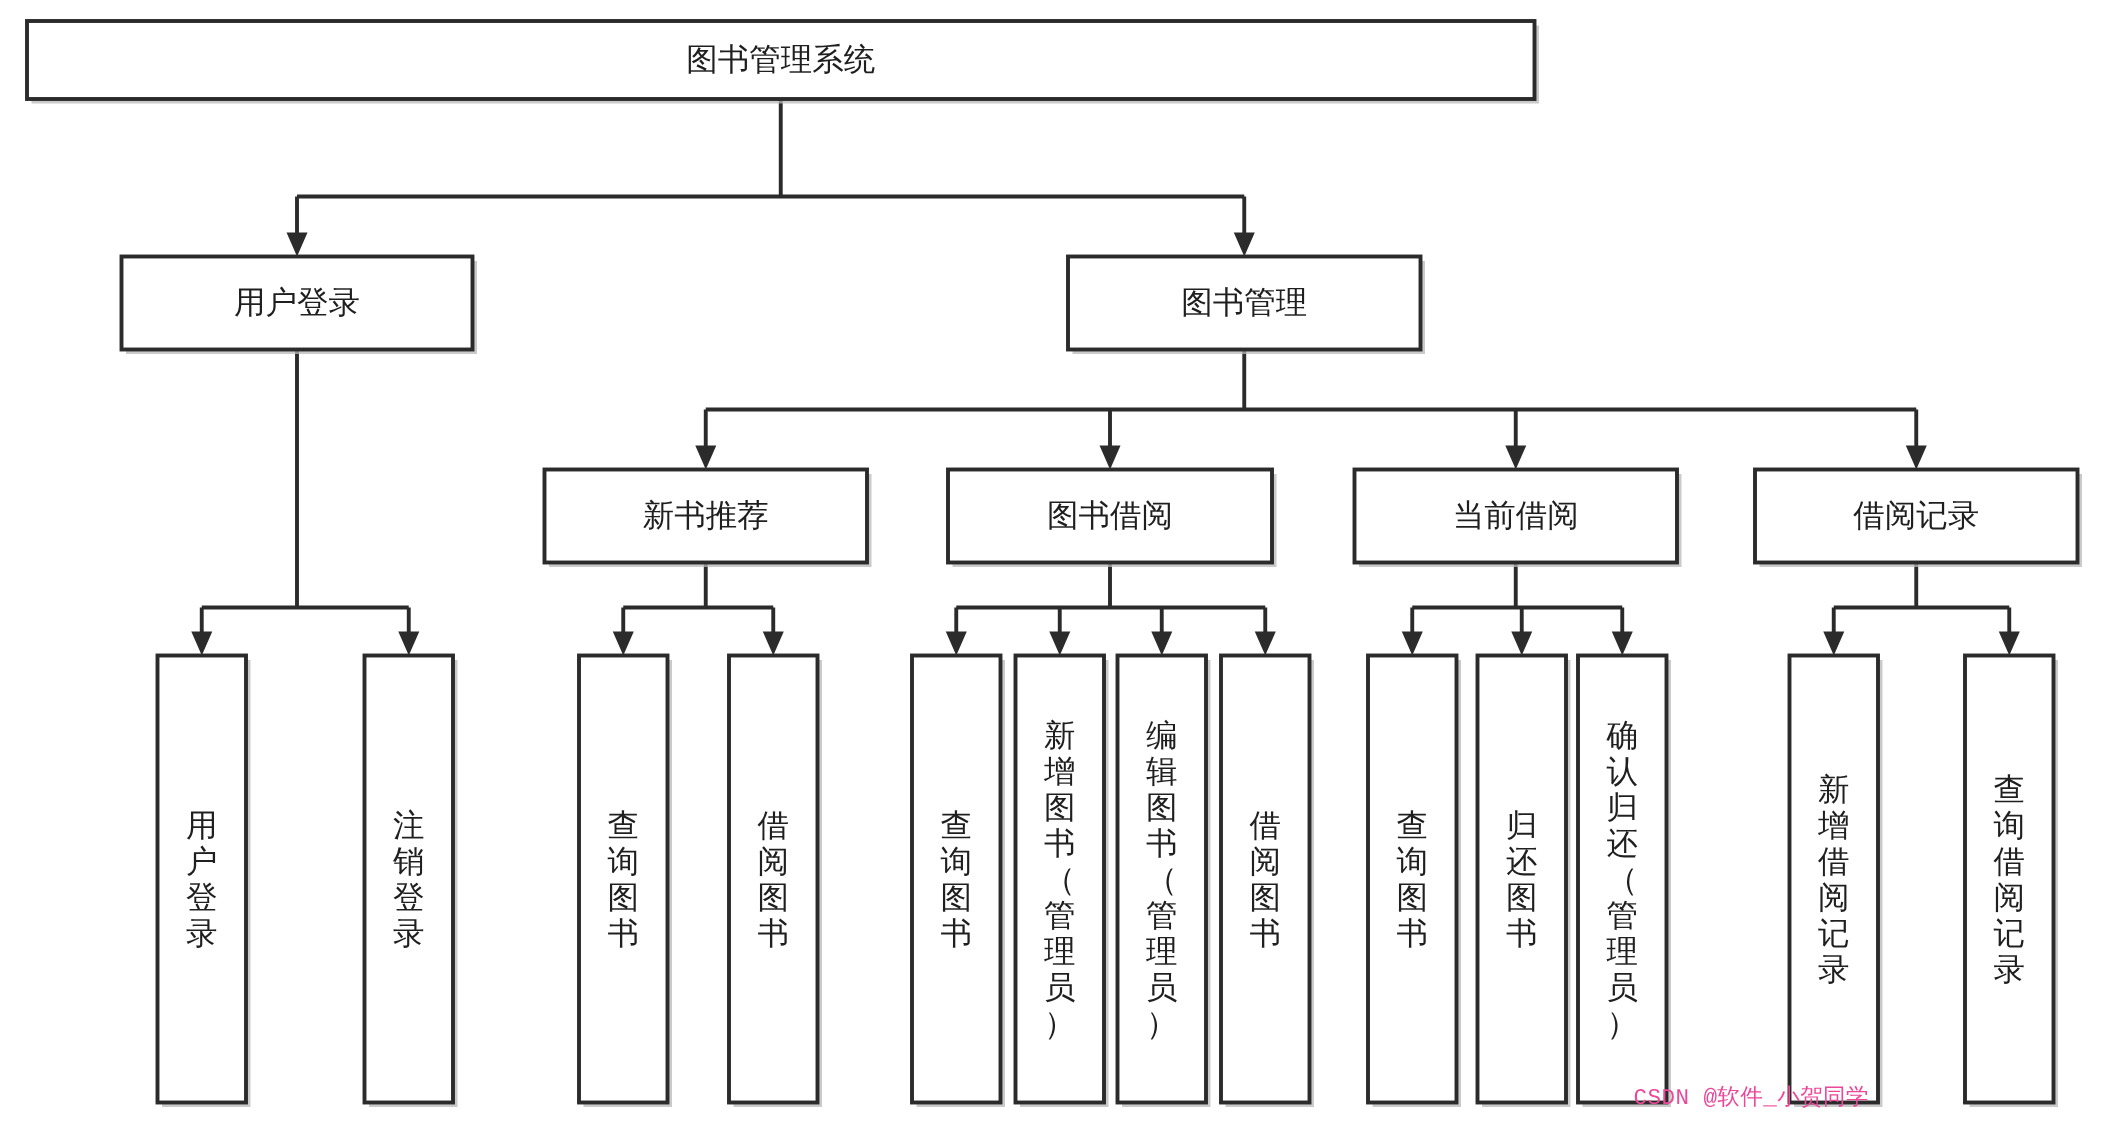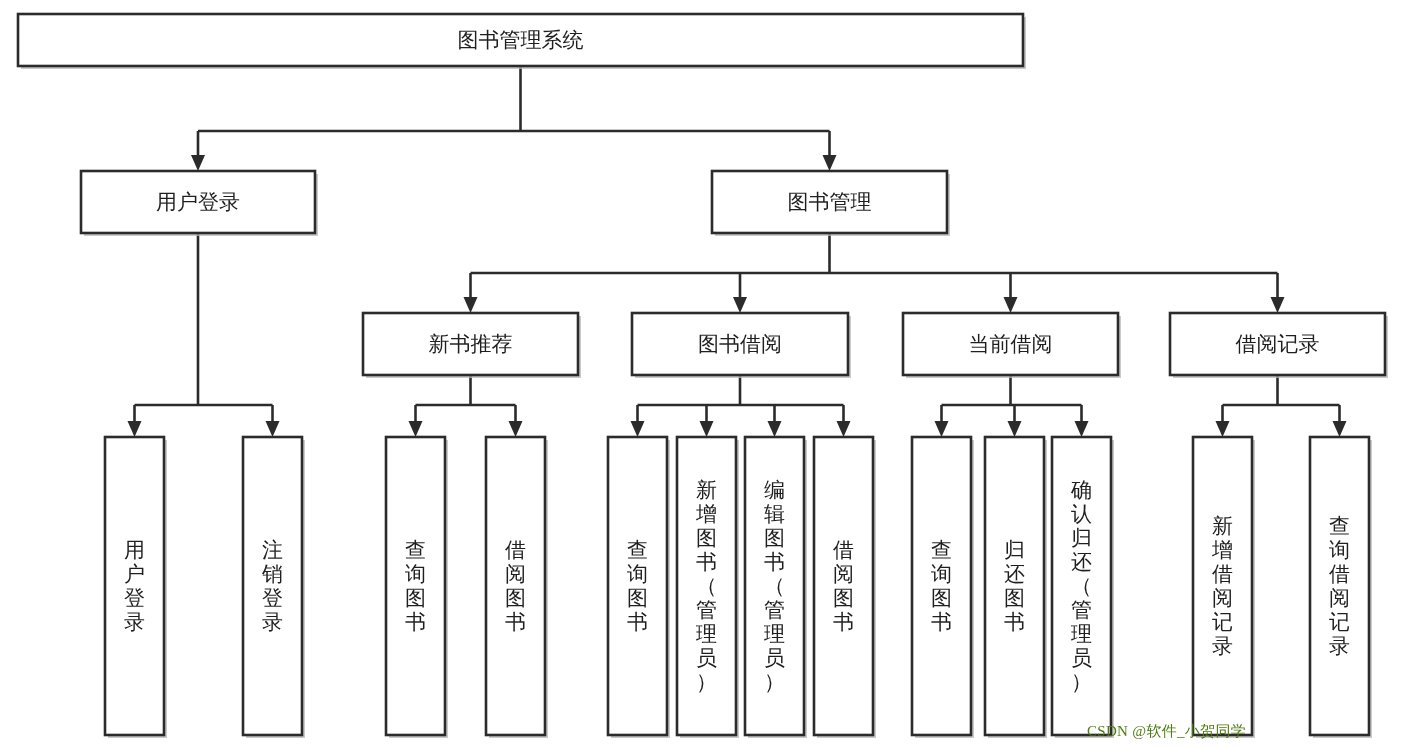--- a/index.html
+++ b/index.html
@@ -57,23 +57,23 @@
   .node-label-v {
     font-family: "DejaVu Sans", "Liberation Sans", sans-serif;
     font-size: 21px;
     fill: #1f1f1f;
     text-anchor: middle;
   }
   .watermark {
     position: absolute;
     right: 12px;
     bottom: 6px;
-    font-family: Liberation Serif, serif;
+    font-family: Liberation Mono, monospace;
     font-size: 15px;
-    color: #4d7c0f;
+    color: #ec4899;
     white-space: nowrap;
     letter-spacing: 0.3px;
     pointer-events: none;
   }
 </style>
 </head>
 <body>
 
 <div id="diagram-root">
   <svg class="flow-canvas" viewBox="0 0 1405 747">

